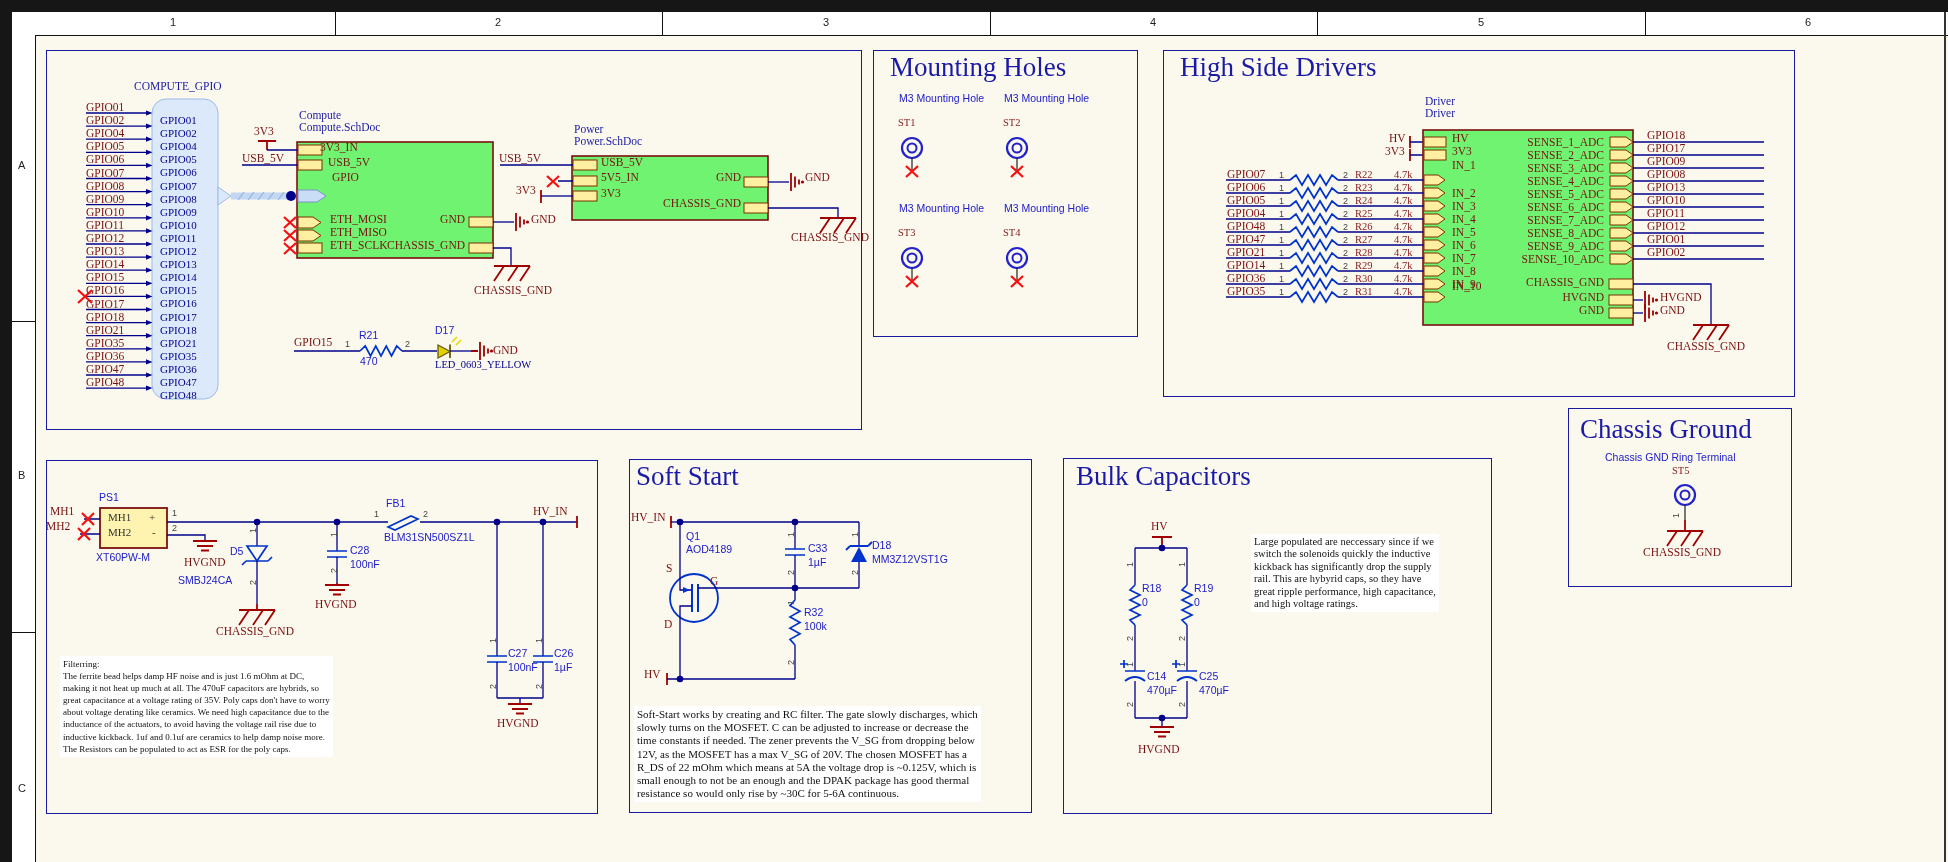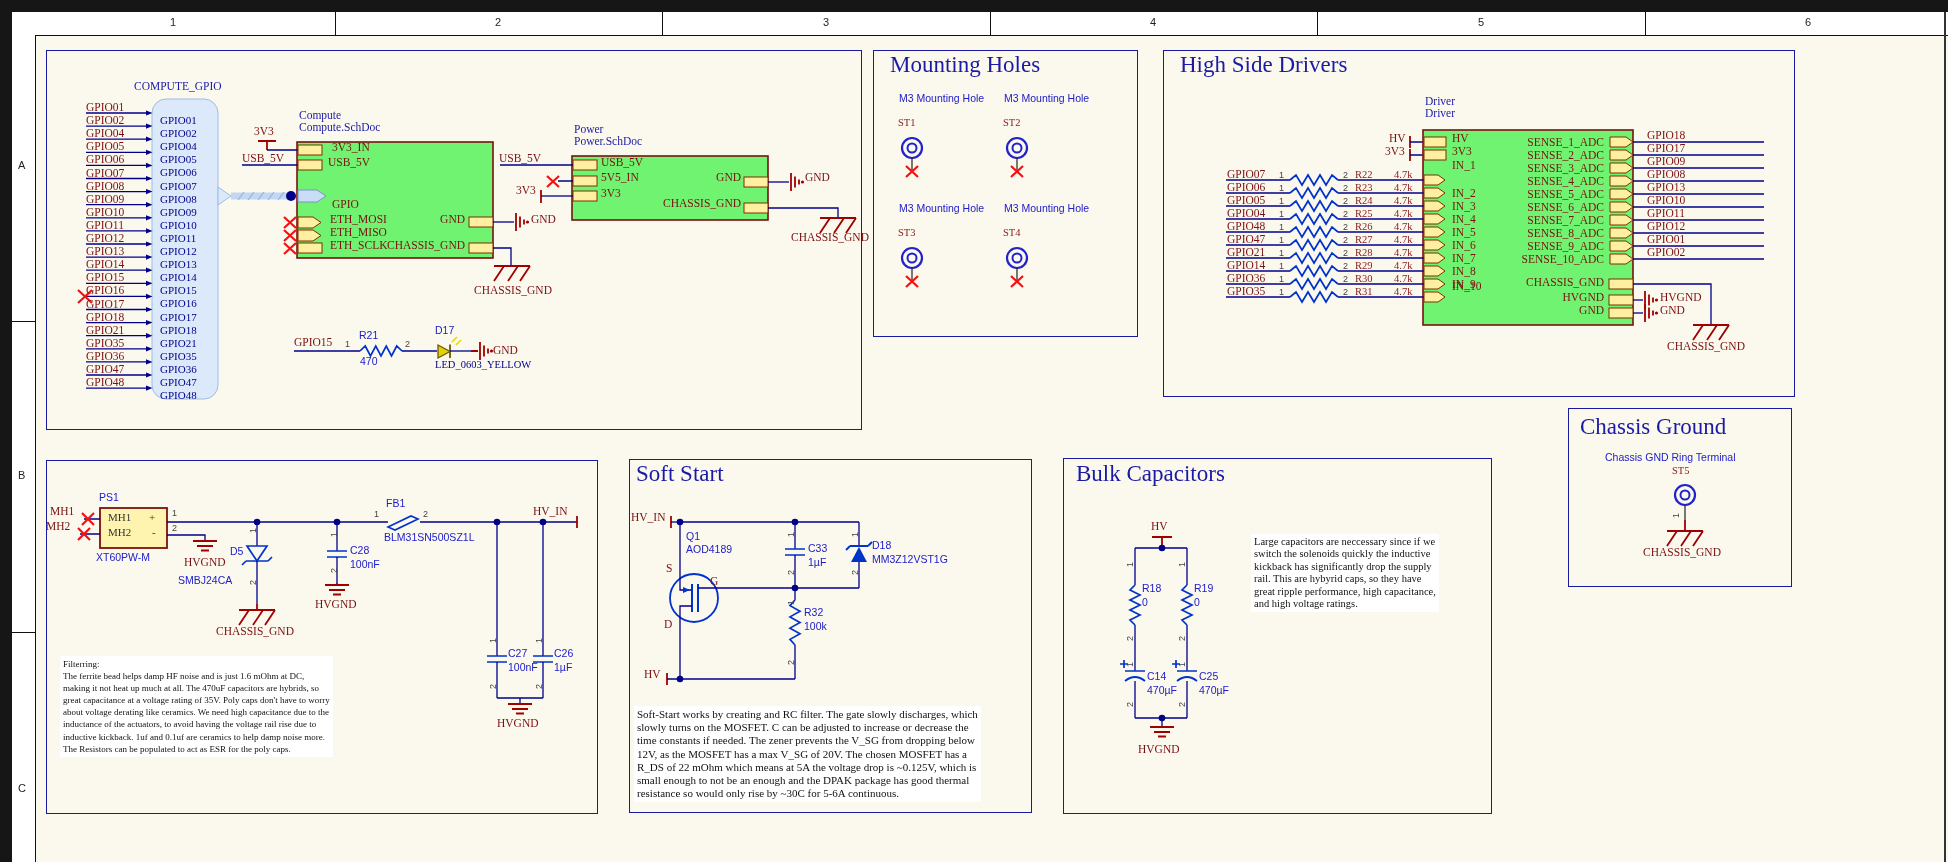--- a/index.html
+++ b/index.html
@@ -11,21 +11,21 @@
   .rightedge{position:absolute;left:1944px;top:12px;width:2px;bottom:0;background:#333;}
   .blk{position:absolute;border:1.5px solid #1A1AA0;}
   .tx{position:absolute;white-space:nowrap;}
   .t{font-size:11.5px;color:#7A1010;}
   .nv{font-size:11.5px;color:#00008B;}
   .b{font-size:11.5px;color:#1A1AA6;}
   .bs{font-family:"Liberation Sans",sans-serif;font-size:10.5px;color:#2020C8;}
   .ms{font-family:Liberation Serif, serif;font-size:10.5px;color:#8B2020;}
   .g{font-family:"Liberation Sans",sans-serif;font-size:9px;color:#444;}
   .dk{font-size:11px;color:#333;}
-  .title{font-size:23px;color:#1A1AA6;}
+  .title{font-size:27px;color:#1A1AA6;}
   .big{font-size:30px;}
   .ra{text-align:right;}
   .rot{transform:rotate(-90deg);transform-origin:left top;}
   .rnum{font-family:"Liberation Sans",sans-serif;font-size:11px;color:#222;}
   .tick{position:absolute;background:#111;}
   .note{position:absolute;background:#FFFFFF;padding:2px 3px;}
   .note div{white-space:nowrap;color:#111;}
   svg{position:absolute;left:0;top:0;}
   .w{stroke:#00008B;fill:none;stroke-width:1.3px;}
   .zb{stroke:#0033CC;fill:none;stroke-width:1.7px;}
@@ -300,23 +300,23 @@
       <polyline class="zb" points="795,600 790,605.625 800,611.25 790,616.875 800,622.5 790,628.125 800,633.75 790,639.375 795,645"></polyline>
       <polyline class="zb" points="1135,585 1130,590 1140,595 1130,600 1140,605 1130,610 1140,615 1130,620 1135,625"></polyline>
       <polyline class="zb" points="1187,585 1182,590 1192,595 1182,600 1192,605 1182,610 1192,615 1182,620 1187,625"></polyline>
     </svg>
 
   <div class="tx b" style="left:134px;top:80px">COMPUTE_GPIO</div>
   <div class="tx b" style="left:299px;top:109px">Compute</div>
   <div class="tx b" style="left:299px;top:121px">Compute.SchDoc</div>
   <div class="tx t" style="left:254px;top:125px">3V3</div>
   <div class="tx t" style="left:242px;top:152px">USB_5V</div>
-  <div class="tx t" style="left:332px;top:141px">3V3_IN</div>
+  <div class="tx t" style="left:320px;top:141px">3V3_IN</div>
   <div class="tx t" style="left:328px;top:156px">USB_5V</div>
-  <div class="tx t" style="left:332px;top:198px">GPIO</div>
+  <div class="tx t" style="left:332px;top:171px">GPIO</div>
   <div class="tx t" style="left:330px;top:213px">ETH_MOSI</div>
   <div class="tx t" style="left:330px;top:226px">ETH_MISO</div>
   <div class="tx t" style="left:330px;top:239px">ETH_SCLK</div>
   <div class="tx t ra" style="left:415px;top:213px;width:50px">GND</div>
   <div class="tx t ra" style="left:373px;top:239px;width:92px">CHASSIS_GND</div>
   <div class="tx t" style="left:531px;top:213px">GND</div>
   <div class="tx t" style="left:474px;top:284px">CHASSIS_GND</div>
   <div class="tx b" style="left:574px;top:123px">Power</div>
   <div class="tx b" style="left:574px;top:135px">Power.SchDoc</div>
   <div class="tx t" style="left:499px;top:152px">USB_5V</div>
@@ -573,21 +573,21 @@
     <div class="note" style="left: 634px; top: 706px;">
       <div style="font: 11px / 13.2px &quot;Liberation Serif&quot;, serif;">Soft-Start works by creating and RC filter. The gate slowly discharges, which</div>
       <div style="font: 11px / 13.2px &quot;Liberation Serif&quot;, serif;">slowly turns on the MOSFET. C can be adjusted to increase or decrease the</div>
       <div style="font: 11px / 13.2px &quot;Liberation Serif&quot;, serif;">time constants if needed. The zener prevents the V_SG from dropping below</div>
       <div style="font: 11px / 13.2px &quot;Liberation Serif&quot;, serif;">12V, as the MOSFET has a max V_SG of 20V. The chosen MOSFET has a</div>
       <div style="font: 11px / 13.2px &quot;Liberation Serif&quot;, serif;">R_DS of 22 mOhm which means at 5A the voltage drop is ~0.125V, which is</div>
       <div style="font: 11px / 13.2px &quot;Liberation Serif&quot;, serif;">small enough to not be an enough and the DPAK package has good thermal</div>
       <div style="font: 11px / 13.2px &quot;Liberation Serif&quot;, serif;">resistance so would only rise by ~30C for 5-6A continuous.</div>
     </div>
     <div class="note" style="left: 1251px; top: 534px;">
-      <div style="font: 10.5px / 12.4px &quot;Liberation Serif&quot;, serif;">Large capacitors are neccessary since if we</div>
+      <div style="font: 10.5px / 12.4px &quot;Liberation Serif&quot;, serif;">Large populated are neccessary since if we</div>
       <div style="font: 10.5px / 12.4px &quot;Liberation Serif&quot;, serif;">switch the solenoids quickly the inductive</div>
       <div style="font: 10.5px / 12.4px &quot;Liberation Serif&quot;, serif;">kickback has significantly drop the supply</div>
       <div style="font: 10.5px / 12.4px &quot;Liberation Serif&quot;, serif;">rail. This are hybyrid caps, so they have</div>
       <div style="font: 10.5px / 12.4px &quot;Liberation Serif&quot;, serif;">great ripple performance, high capacitance,</div>
       <div style="font: 10.5px / 12.4px &quot;Liberation Serif&quot;, serif;">and high voltage ratings.</div>
     </div>
     <div class="tx g rot" style="left: 248px; top: 533px;">1</div>
     <div class="tx g rot" style="left: 248px; top: 585px;">2</div>
     <div class="tx g rot" style="left: 329px; top: 537px;">1</div>
     <div class="tx g rot" style="left: 329px; top: 573px;">2</div>

